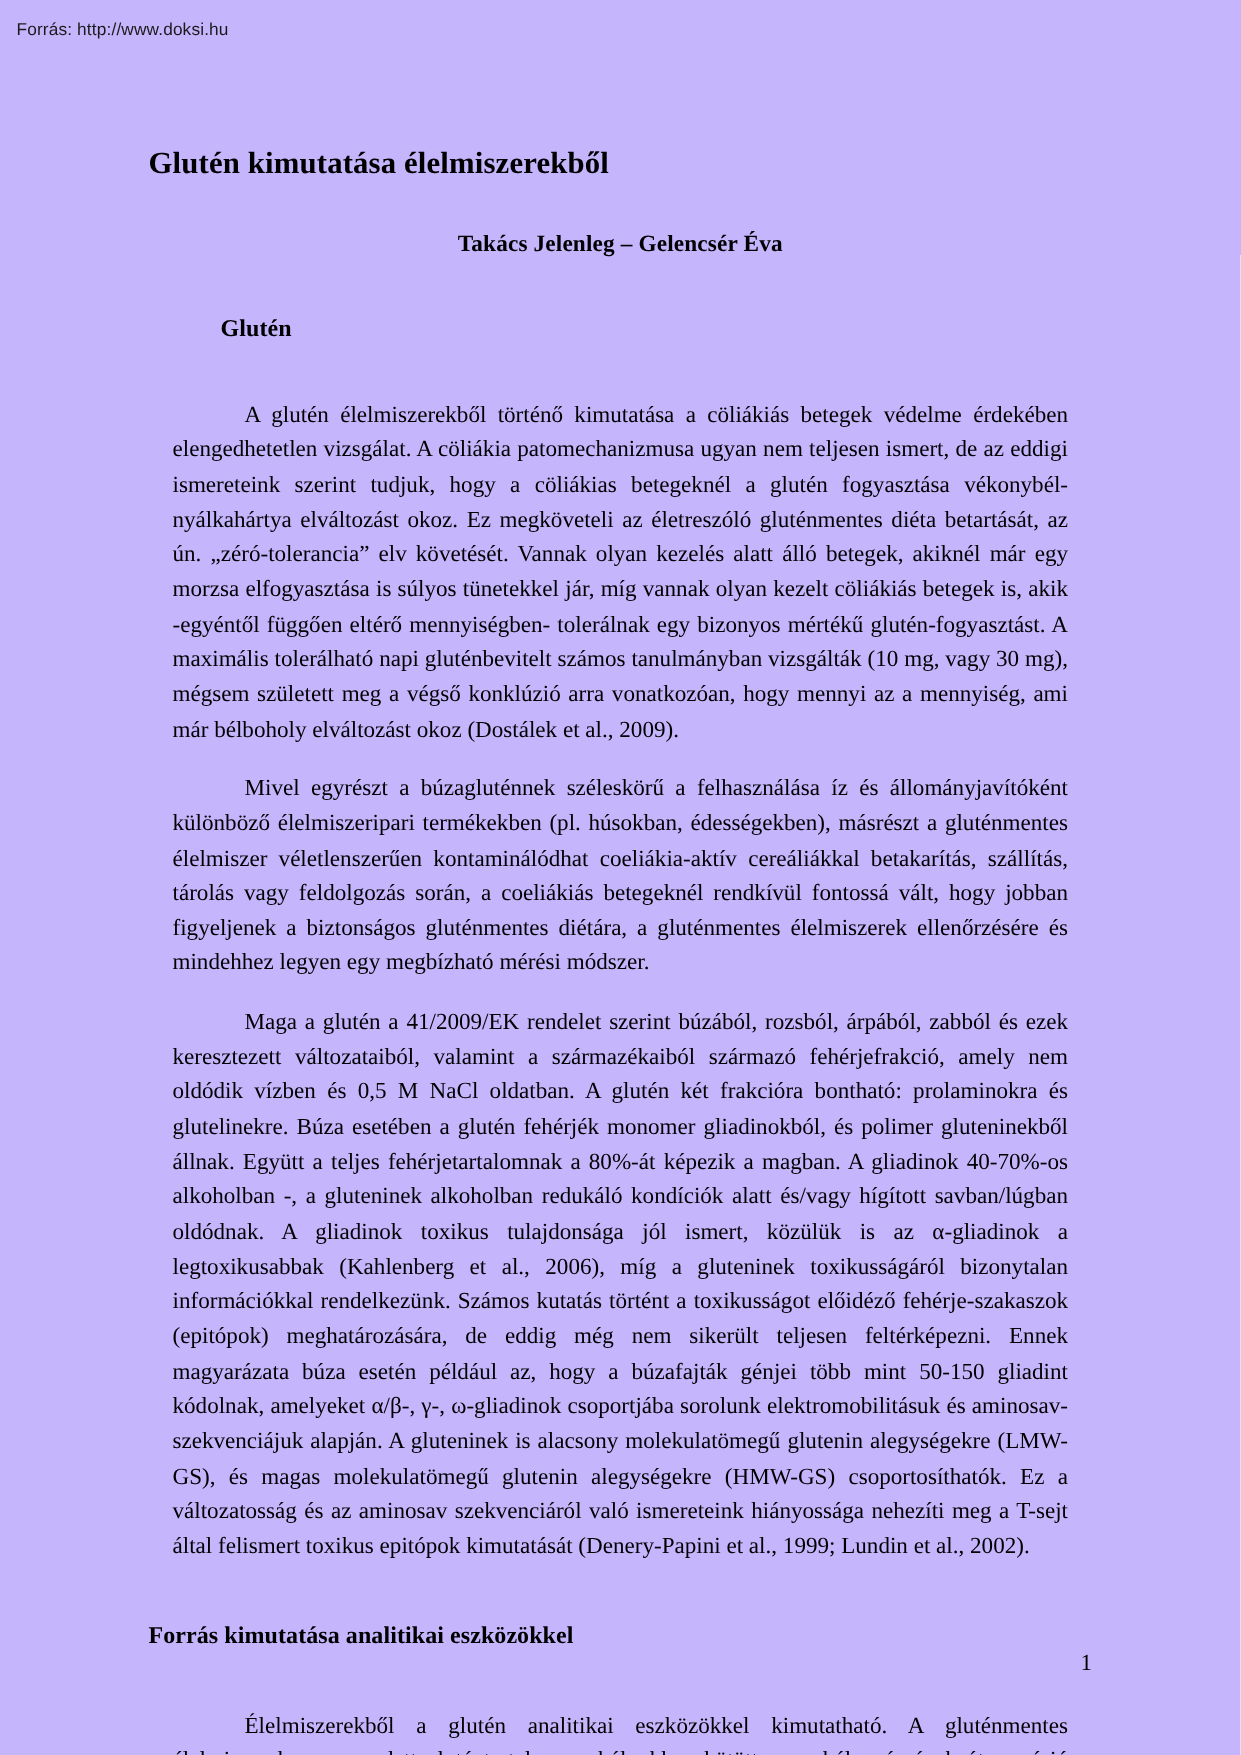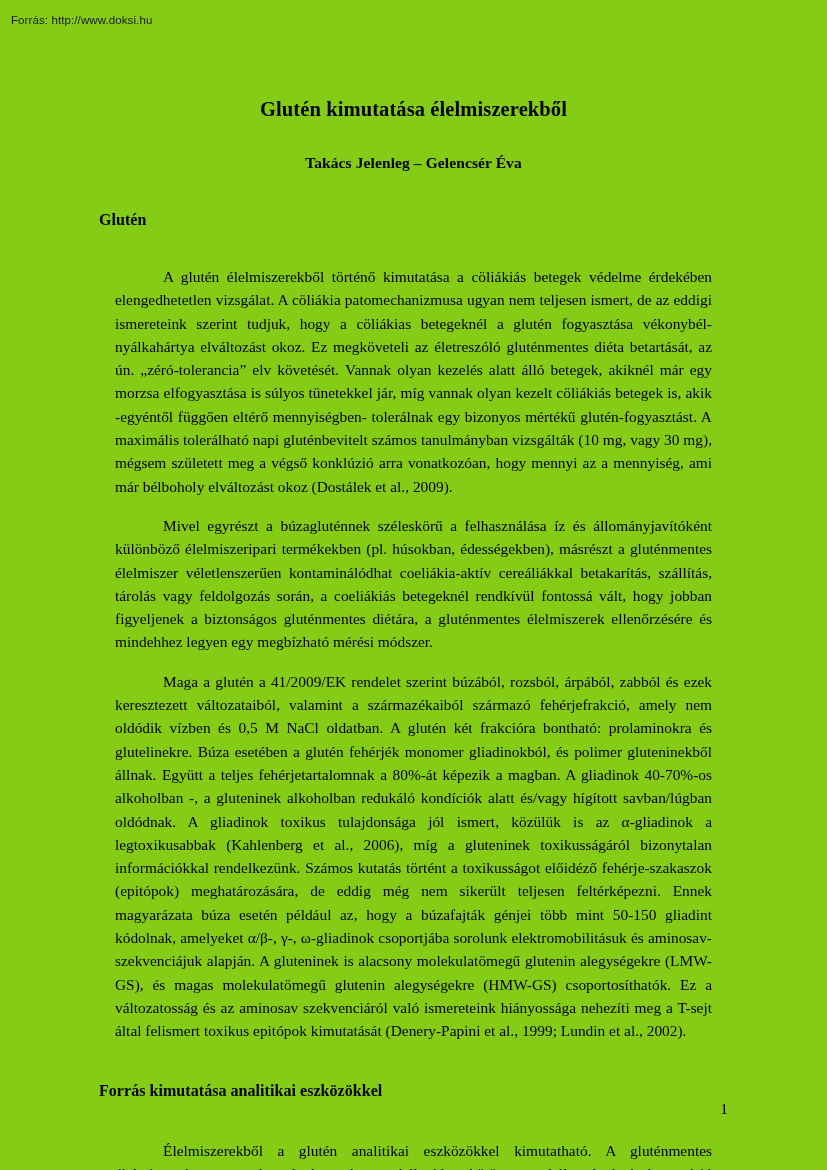--- a/index.html
+++ b/index.html
@@ -9,21 +9,21 @@
     background: #ffffff;
   }
   body {
     font-family: "Liberation Serif", "DejaVu Serif", serif;
     color: #000000;
   }
   .page {
     position: relative;
     width: 827px;
     height: 1170px;
-    background: #84cc16;
+    background: #c4b5fd;
     overflow: hidden;
     box-sizing: border-box;
   }
   .source-line {
     position: absolute;
     left: 11px;
     top: 14px;
     font-family: "Liberation Sans", "DejaVu Sans", sans-serif;
     font-size: 11.5px;
     line-height: 13px;
@@ -31,21 +31,20 @@
     letter-spacing: 0.1px;
     white-space: nowrap;
   }
   .content {
     position: absolute;
     left: 99px;
     top: 90px;
     width: 629px;
   }
   .doc-title {
-    text-align: center;
     font-size: 20.5px;
     font-weight: bold;
     line-height: 26px;
     margin: 0;
     padding-top: 6px;
     letter-spacing: 0.1px;
   }
   .doc-authors {
     text-align: center;
     font-size: 15.5px;
@@ -56,21 +55,21 @@
     letter-spacing: 0.1px;
   }
   .section-heading {
     font-size: 16px;
     font-weight: bold;
     line-height: 20px;
     margin: 0;
     text-align: left;
     letter-spacing: 0.05px;
   }
-  .heading-1 { padding-top: 36px; }
+  .heading-1 { padding-top: 36px; margin-left: 48px; }
   .heading-2 { padding-top: 22px; }
   p.para {
     margin: 16px;
     font-size: 15.4px;
     line-height: 23.3px;
     text-align: justify;
     text-indent: 48px;
     hyphens: none;
     -webkit-hyphens: none;
     word-spacing: 0px;

